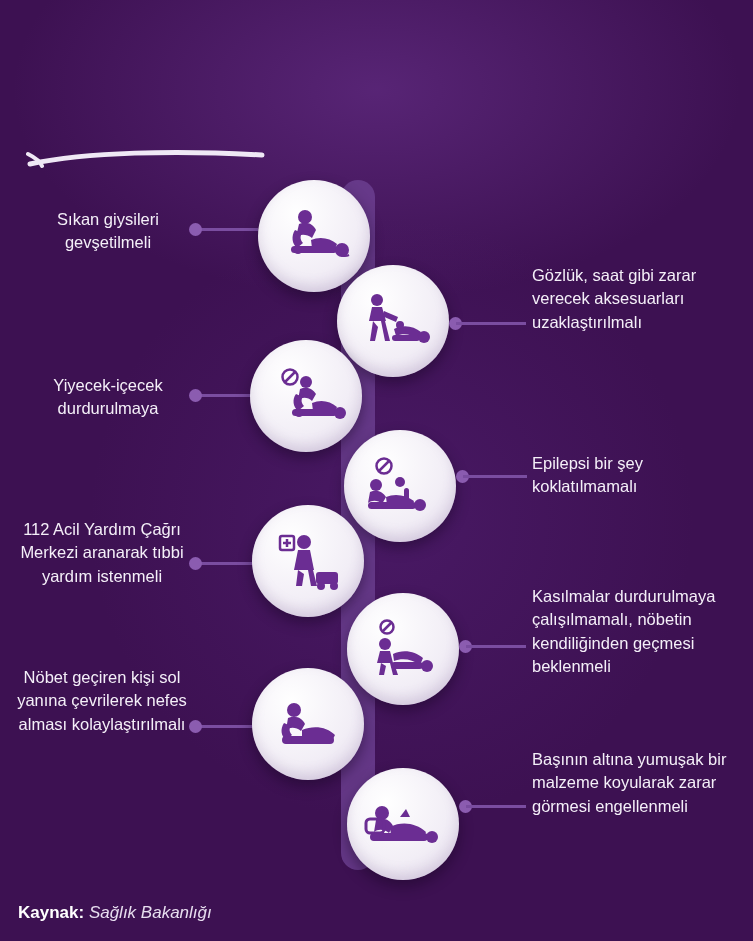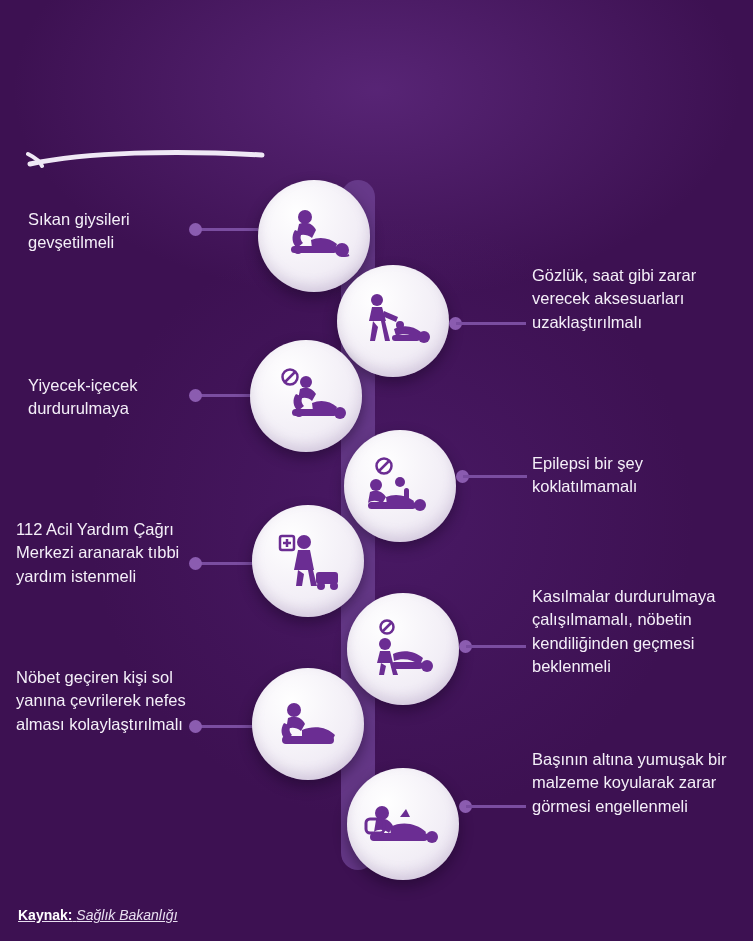--- a/index.html
+++ b/index.html
@@ -71,21 +71,21 @@
   .circle svg { display:block; }
 
   
   .label {
     position:absolute;
     font-size: 16.5px;
     line-height: 1.42;
     color: #f4eff8;
     font-family: "Liberation Sans", sans-serif;
   }
-  .label.left  { text-align: left; }
+  .label.left  { text-align: center; }
   .label.right { text-align: left; }
 
   
   .conn { position:absolute; height: 3px; background: #7a4da0; }
   .dot {
     position:absolute; width: 13px; height: 13px; border-radius:50%;
     background: #8b5cb0;
   }
 
   
@@ -93,21 +93,21 @@
   .logo {
     display:flex; align-items:center; gap:0;
     font-family: "DejaVu Sans", sans-serif;
     font-weight: bold; font-size: 23px; line-height:1;
   }
   .logo .trt { color:#ffffff; letter-spacing:-0.5px; }
   .logo .haber {
     color:#3d1152; background:#ffffff; padding:2px 6px 3px 6px; margin-left:3px;
     letter-spacing:-0.5px;
   }
-  .source { margin-top:18px; font-size:14px; color:#e8dff0;text-decoration:underline; }
+  .source { margin-top:18px; font-size:17px; color:#e8dff0; }
   .source b { color:#ffffff; }
   .source i { font-style: italic; }
 </style>
 </head>
 <body>
 
 <div class="bg-glow"></div>
 <div class="bg-glow2"></div>
 
 <div class="header">

